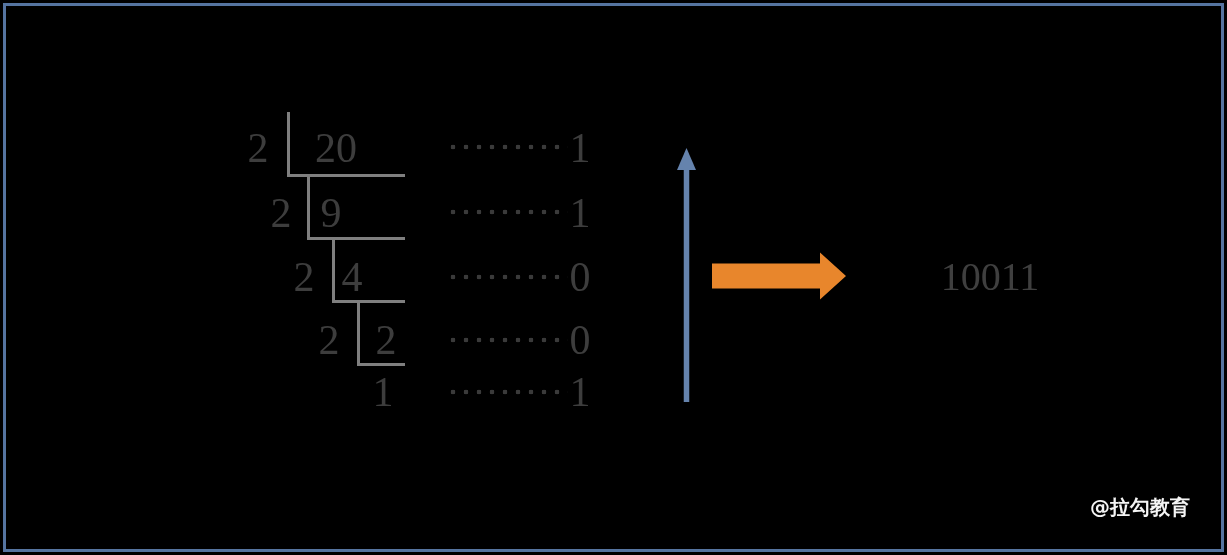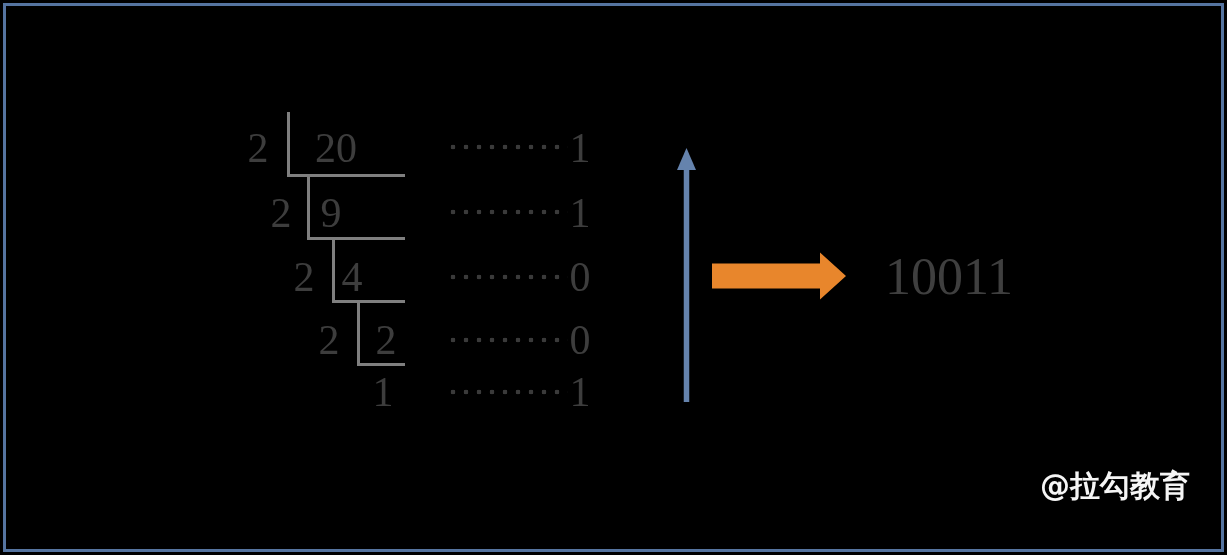--- a/index.html
+++ b/index.html
@@ -33,34 +33,34 @@
     position: absolute;
     left: 450px;
     width: 118px;
     height: 6px;
     background-image: radial-gradient(circle at 3px 3px, #3a3a3a 2.1px, rgba(0,0,0,0) 2.6px);
     background-size: 13px 6px;
     background-repeat: repeat-x;
   }
   .result {
     position: absolute;
-    left: 949px;
+    left: 990px;
     top: 277px;
     transform: translate(-50%, -50%);
     color: #3f3f3f;
-    font-size: 52px;
+    font-size: 40px;
     line-height: 1;
     letter-spacing: 0px;
   }
   .watermark {
     position: absolute;
     right: 37px;
-    top: 471px;
+    top: 497px;
     color: #f5f5f5;
-    font-size: 30px;
+    font-size: 20px;
     font-weight: bold;
     font-family: "DejaVu Sans", "Liberation Sans", sans-serif;
     line-height: 1;
     white-space: nowrap;
   }
 </style>
 </head>
 <body>
 
 <div class="stage">

